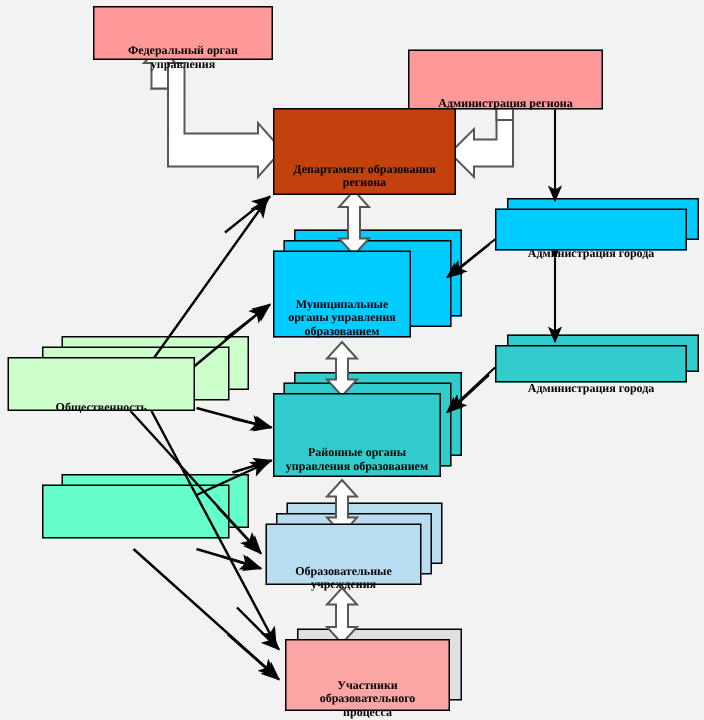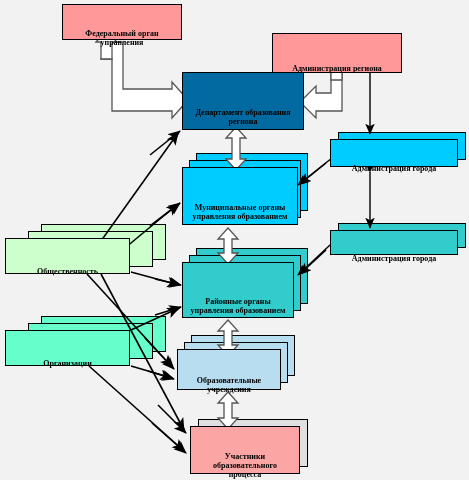--- a/index.html
+++ b/index.html
@@ -146,32 +146,32 @@
   </svg>
 
   <div class="node" style="left:62px; top:4px; width:120px; height:36px; background:#ff9999; font-size:8px; padding:0 4px;">
     <span class="lbl">Федеральный орган управления</span>
   </div>
 
   <div class="node" style="left:272px; top:33px; width:130px; height:40px; background:#ff9999; font-size:8px; padding:0 3px;">
     <span class="lbl">Администрация региона</span>
   </div>
 
-  <div class="node" style="left:182px; top:72px; width:122px; height:58px; background:#0369a1; font-size:8px; padding:0 5px;">
+  <div class="node" style="left:182px; top:72px; width:122px; height:58px; background:#c2410c; font-size:8px; padding:0 5px;">
     <span class="lbl">Департамент образования региона</span>
   </div>
 
   <div class="shadow-layer" style="left:338px; top:132px; width:128px; height:28px; background:#00ccff;"></div>
   <div class="node" style="left:330px; top:139px; width:128px; height:28px; background:#00ccff; font-size:8px; padding:0 3px;">
     <span class="lbl">Администрация города</span>
   </div>
 
   <div class="shadow-layer" style="left:196px; top:153px; width:112px; height:58px; background:#00ccff;"></div>
   <div class="shadow-layer" style="left:189px; top:160px; width:112px; height:58px; background:#00ccff;"></div>
-  <div class="node" style="left:182px; top:167px; width:116px; height:58px; background:#00ccff; font-size:8px; padding:0 3px;text-align:center;">
+  <div class="node" style="left:182px; top:167px; width:92px; height:58px; background:#00ccff; font-size:8px; padding:0 3px;text-align:center;">
     <span class="lbl">Муниципальные органы управления образованием</span>
   </div>
 
   <div class="shadow-layer" style="left:338px; top:223px; width:128px; height:25px; background:#33cccc;"></div>
   <div class="node" style="left:330px; top:230px; width:128px; height:25px; background:#33cccc; font-size:8px; padding:0 3px;">
     <span class="lbl">Администрация города</span>
   </div>
 
   <div class="shadow-layer" style="left:196px; top:248px; width:112px; height:56px; background:#33cccc;"></div>
   <div class="shadow-layer" style="left:189px; top:255px; width:112px; height:56px; background:#33cccc;"></div>
@@ -191,23 +191,20 @@
   </div>
 
   <div class="shadow-layer" style="left:41px; top:224px; width:125px; height:36px; background:#ccffcc;"></div>
   <div class="shadow-layer" style="left:28px; top:231px; width:125px; height:36px; background:#ccffcc;"></div>
   <div class="node" style="left:5px; top:238px; width:125px; height:36px; background:#ccffcc; font-size:8px; padding:0 3px;">
     <span class="lbl">Общественность</span>
   </div>
 
   <div class="shadow-layer" style="left:41px; top:316px; width:125px; height:36px; background:#66ffcc;"></div>
   <div class="shadow-layer" style="left:28px; top:323px; width:125px; height:36px; background:#66ffcc;"></div>
-  <div class="node" style="left:5px; top:330px; width:125px; height:36px; background:#66ffcc; font-size:8px; padding:0 3px;">
-    <span class="lbl">Организации</span>
-  </div>
 
   <svg class="links links-front" viewBox="0 0 469 480">
     <defs>
       <marker id="fhead" markerWidth="9" markerHeight="9" refX="7.4" refY="3.4" orient="auto">
         <path d="M0,0 L8,3.4 L0,6.8 L1.9,3.4 Z" fill="#000"></path>
       </marker>
       <marker id="fhead2" markerWidth="9" markerHeight="9" refX="7.4" refY="3.4" orient="auto">
         <path d="M0,0 L8,3.4 L0,6.8 L1.9,3.4 Z" fill="#000"></path>
       </marker>
     </defs>

